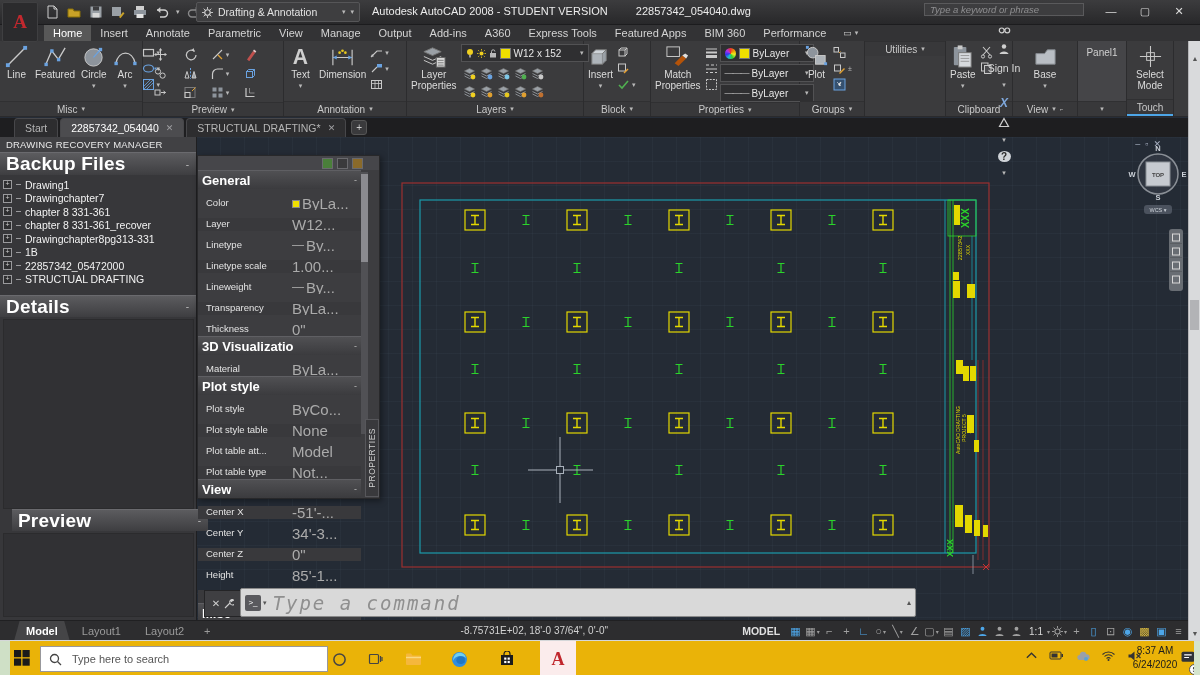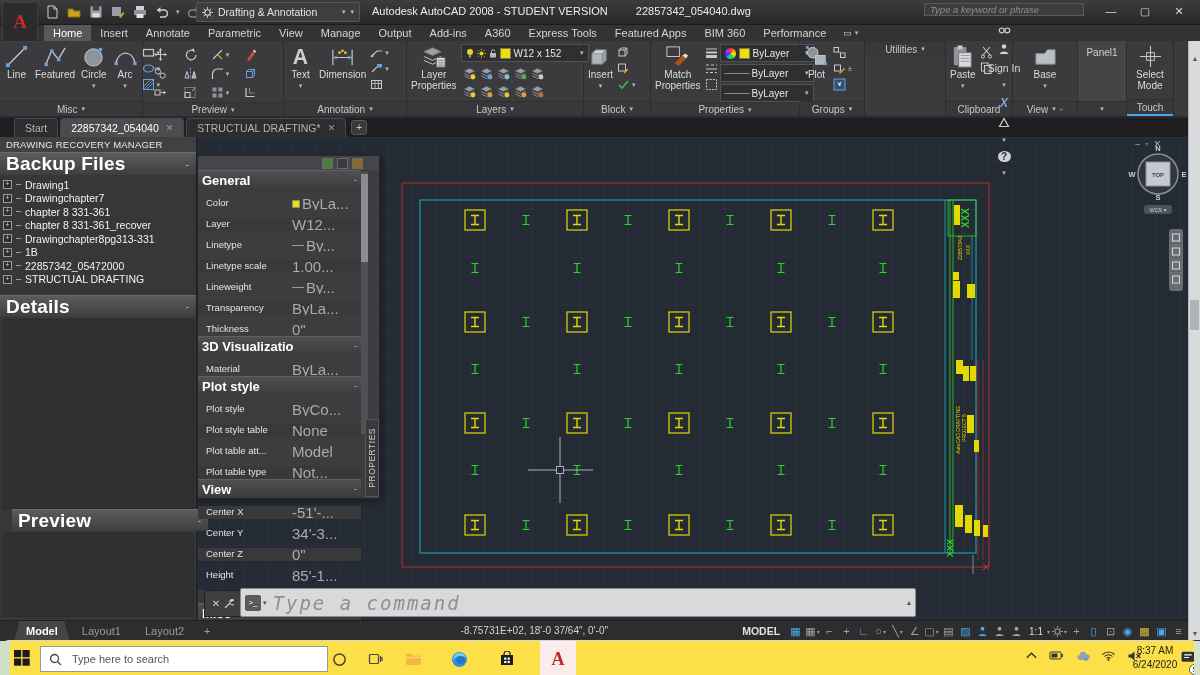--- a/index.html
+++ b/index.html
@@ -155,22 +155,22 @@
   .sscale{color:#d8d8d8;font-size:10px;display:flex;align-items:center;gap:2px;padding:0 3px;}
 
   
   .rightstrip{position:absolute;left:1188px;top:41px;width:12px;height:599px;background:#d9dadc;
               border-left:1px solid #b6b6b8;z-index:9;}
   .rs-up{position:absolute;left:0;top:14px;width:12px;text-align:center;color:#555;font-size:7px;}
   .rs-thumb{position:absolute;left:1px;top:259px;width:9px;height:30px;background:#b2b3b6;}
   .rs-dn{position:absolute;left:0;bottom:3px;width:12px;text-align:center;color:#555;font-size:7px;}
 
   
-  .taskbar{position:absolute;left:0;top:640px;width:1200px;height:35px;background:#fde047;
-           border-top:1px solid #d5d7d9;z-index:11;border-radius:9px;}
+  .taskbar{position:absolute;left:0;top:640px;width:1200px;height:35px;background:#eab308;
+           border-top:1px solid #d5d7d9;z-index:11;}
   .taskbar:before{content:"";position:absolute;left:0;top:0;width:10px;height:35px;background:#cfe0c6;}
   .taskbar:after{content:"";position:absolute;right:0;top:0;width:6px;height:35px;background:#d4e4cc;}
   .tstart{position:absolute;left:14px;top:9px;}
   .tsearchbox{position:absolute;left:40px;top:5px;width:270px;height:24px;background:#fff;
               border:1px solid #98989c;display:flex;align-items:center;gap:8px;padding:0 8px;}
   .tsearchbox input{border:none;outline:none;font-size:11px;color:#444;width:200px;background:transparent;}
   .tsearchbox input::placeholder{color:#555;}
   .tbico{position:absolute;top:8px;width:26px;height:20px;display:flex;align-items:center;justify-content:center;}
   .acadbg{position:absolute;left:540px;top:0;width:36px;height:35px;background:#fbecec;}
   .acadA{font-family:"Liberation Serif",serif;font-weight:bold;font-size:18px;color:#c0262c;}

